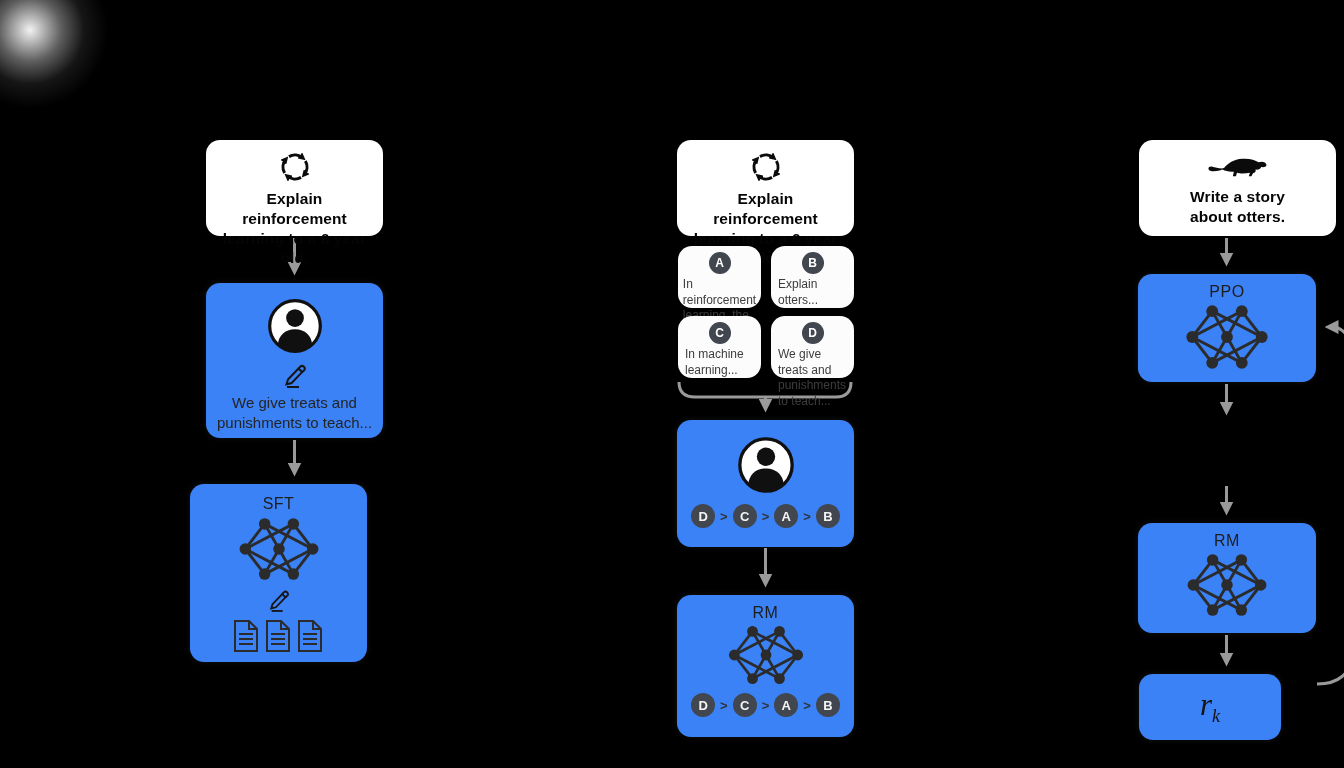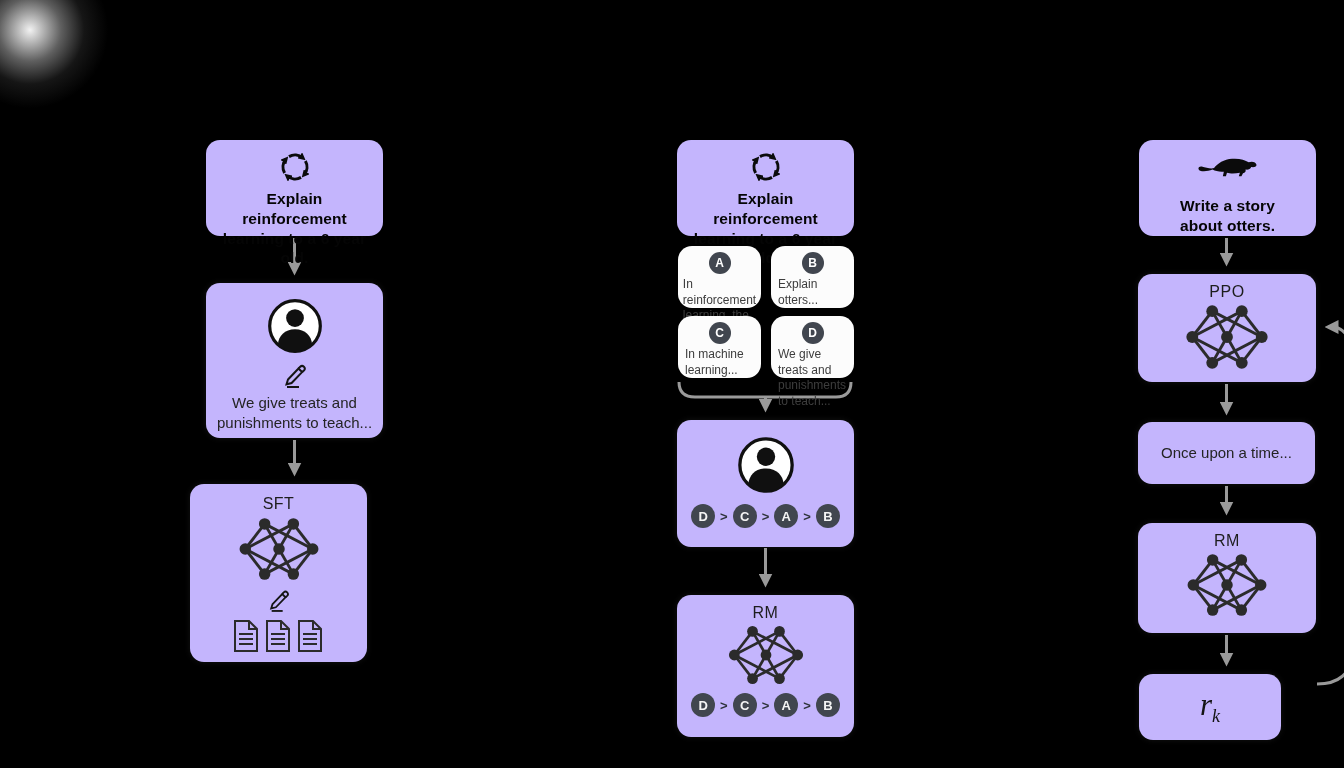--- a/index.html
+++ b/index.html
@@ -6,22 +6,22 @@
   #stage{
     position:relative;width:1344px;height:768px;background:#000;overflow:hidden;
     font-family:"Liberation Sans", sans-serif;
   }
   .glow{
     position:absolute;left:-55px;top:-55px;width:170px;height:170px;pointer-events:none;
     background:radial-gradient(circle, rgba(255,255,255,0.95) 0%, rgba(210,210,210,0.45) 26%, rgba(120,120,120,0.18) 45%, rgba(0,0,0,0) 65%);
   }
   #connectors{position:absolute;left:0;top:0;pointer-events:none;}
   .box{position:absolute;box-sizing:border-box;border-radius:14px;display:flex;flex-direction:column;align-items:center;}
-  .green{background:#c4b5fd;color:#050505;}
-  .white{background:#c4b5fd;box-shadow:0 0 6px rgba(255,255,255,0.08);}
+  .green{background:#ffffff;color:#050505;}
+  .white{background:#3b82f6;box-shadow:0 0 6px rgba(255,255,255,0.08);}
   .gtext{font-size:15.5px;font-weight:700;line-height:1.28;text-align:center;color:#050505;letter-spacing:.1px;}
   .btext{font-size:15px;line-height:1.3;text-align:center;color:#242424;}
   .mlabel{font-size:16px;color:#1d1d1d;text-align:center;letter-spacing:.5px;}
   .ans{width:83px;height:62px;background:#fcfcfc;border-radius:14px;position:absolute;display:flex;
        flex-direction:column;align-items:center;padding-top:6px;box-sizing:border-box;}
   .abadge{width:22px;height:22px;border-radius:50%;background:#41464f;color:#fff;font-weight:700;
           font-size:12px;display:flex;align-items:center;justify-content:center;margin-bottom:3px;flex:0 0 auto;}
   .atext{font-size:12px;line-height:1.3;color:#3d3d3d;padding:0 7px;}
   .rank{display:flex;align-items:center;gap:5px;}
   .rbadge{width:24px;height:24px;border-radius:50%;background:#41464f;color:#f4f4f4;font-weight:700;
@@ -237,21 +237,21 @@
       <span class="rbadge">D</span>
       <span class="rsep">&gt;</span>
       <span class="rbadge">C</span>
       <span class="rsep">&gt;</span>
       <span class="rbadge">A</span>
       <span class="rsep">&gt;</span>
       <span class="rbadge">B</span>
     </div>
   </div>
 
-  <div class="box green" style="left:1139px;top:140px;width:177px;height:96px;padding-top:12px;justify-content:space-between;">
+  <div class="box green" style="left:1139px;top:140px;width:197px;height:96px;padding-top:12px;">
     <svg class="icn" width="62" height="29" viewBox="0 0 120 56">
       <path fill="#0b0b0b" d="M6,36 C1,34 2,27 9,28 C18,30 26,33 33,31
         C40,22 52,14 68,13 C82,12 93,15 100,20
         C107,17 114,20 115,24 C116,28 111,30 105,29
         C103,33 99,35 94,34
         C95,38 93,41 89,41 L86,47 L81,47 L83,40
         C74,42 64,42 58,40 L56,47 L50,47 L52,38
         C44,39 36,37 30,34 C22,37 12,38 6,36 Z"></path>
     </svg>
     <div class="gtext" style="width:130px;margin-top:6px;">Write a story about otters.</div>
@@ -279,23 +279,20 @@
           <circle cx="78" cy="11" r="8"></circle>
         <circle cx="11" cy="46" r="8"></circle>
           <circle cx="58" cy="46" r="8"></circle>
           <circle cx="105" cy="46" r="8"></circle>
         <circle cx="38" cy="81" r="8"></circle>
           <circle cx="78" cy="81" r="8"></circle>
       </g>
     </svg>
   </div>
 
-  <div class="box white" style="left:1138px;top:422px;width:177px;height:62px;justify-content:center;">
-    <div class="btext">Once upon a time...</div>
-  </div>
 
   <div class="box white" style="left:1138px;top:523px;width:178px;height:110px;padding-top:9px;">
     <div class="mlabel">RM</div>
     <svg class="icn" width="88" height="66" viewBox="0 0 116 92" style="margin-top:2px;">
       <g stroke="#2b2b2b" stroke-width="4">
         <line x1="38" y1="11" x2="11" y2="46"></line>
           <line x1="38" y1="11" x2="58" y2="46"></line>
           <line x1="38" y1="11" x2="105" y2="46"></line>
         <line x1="78" y1="11" x2="11" y2="46"></line>
           <line x1="78" y1="11" x2="58" y2="46"></line>

